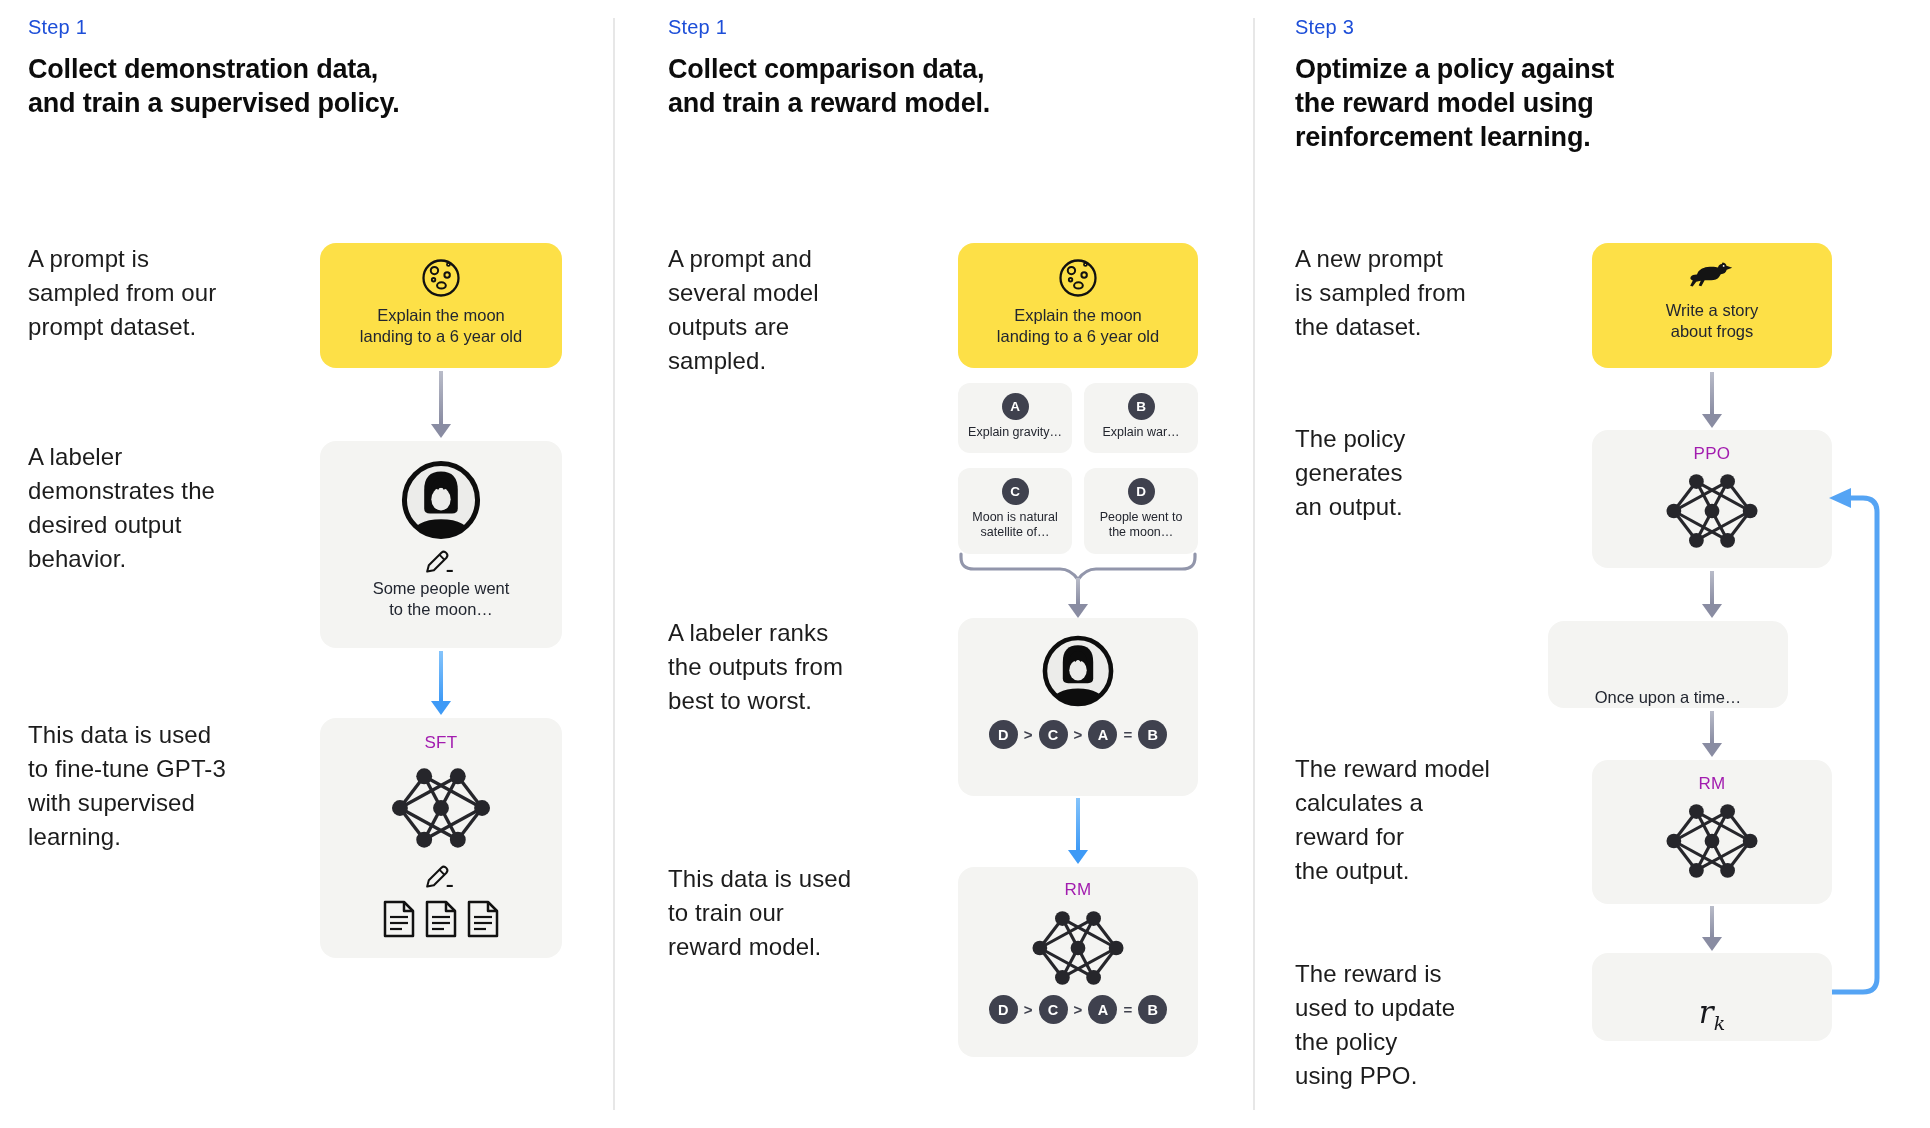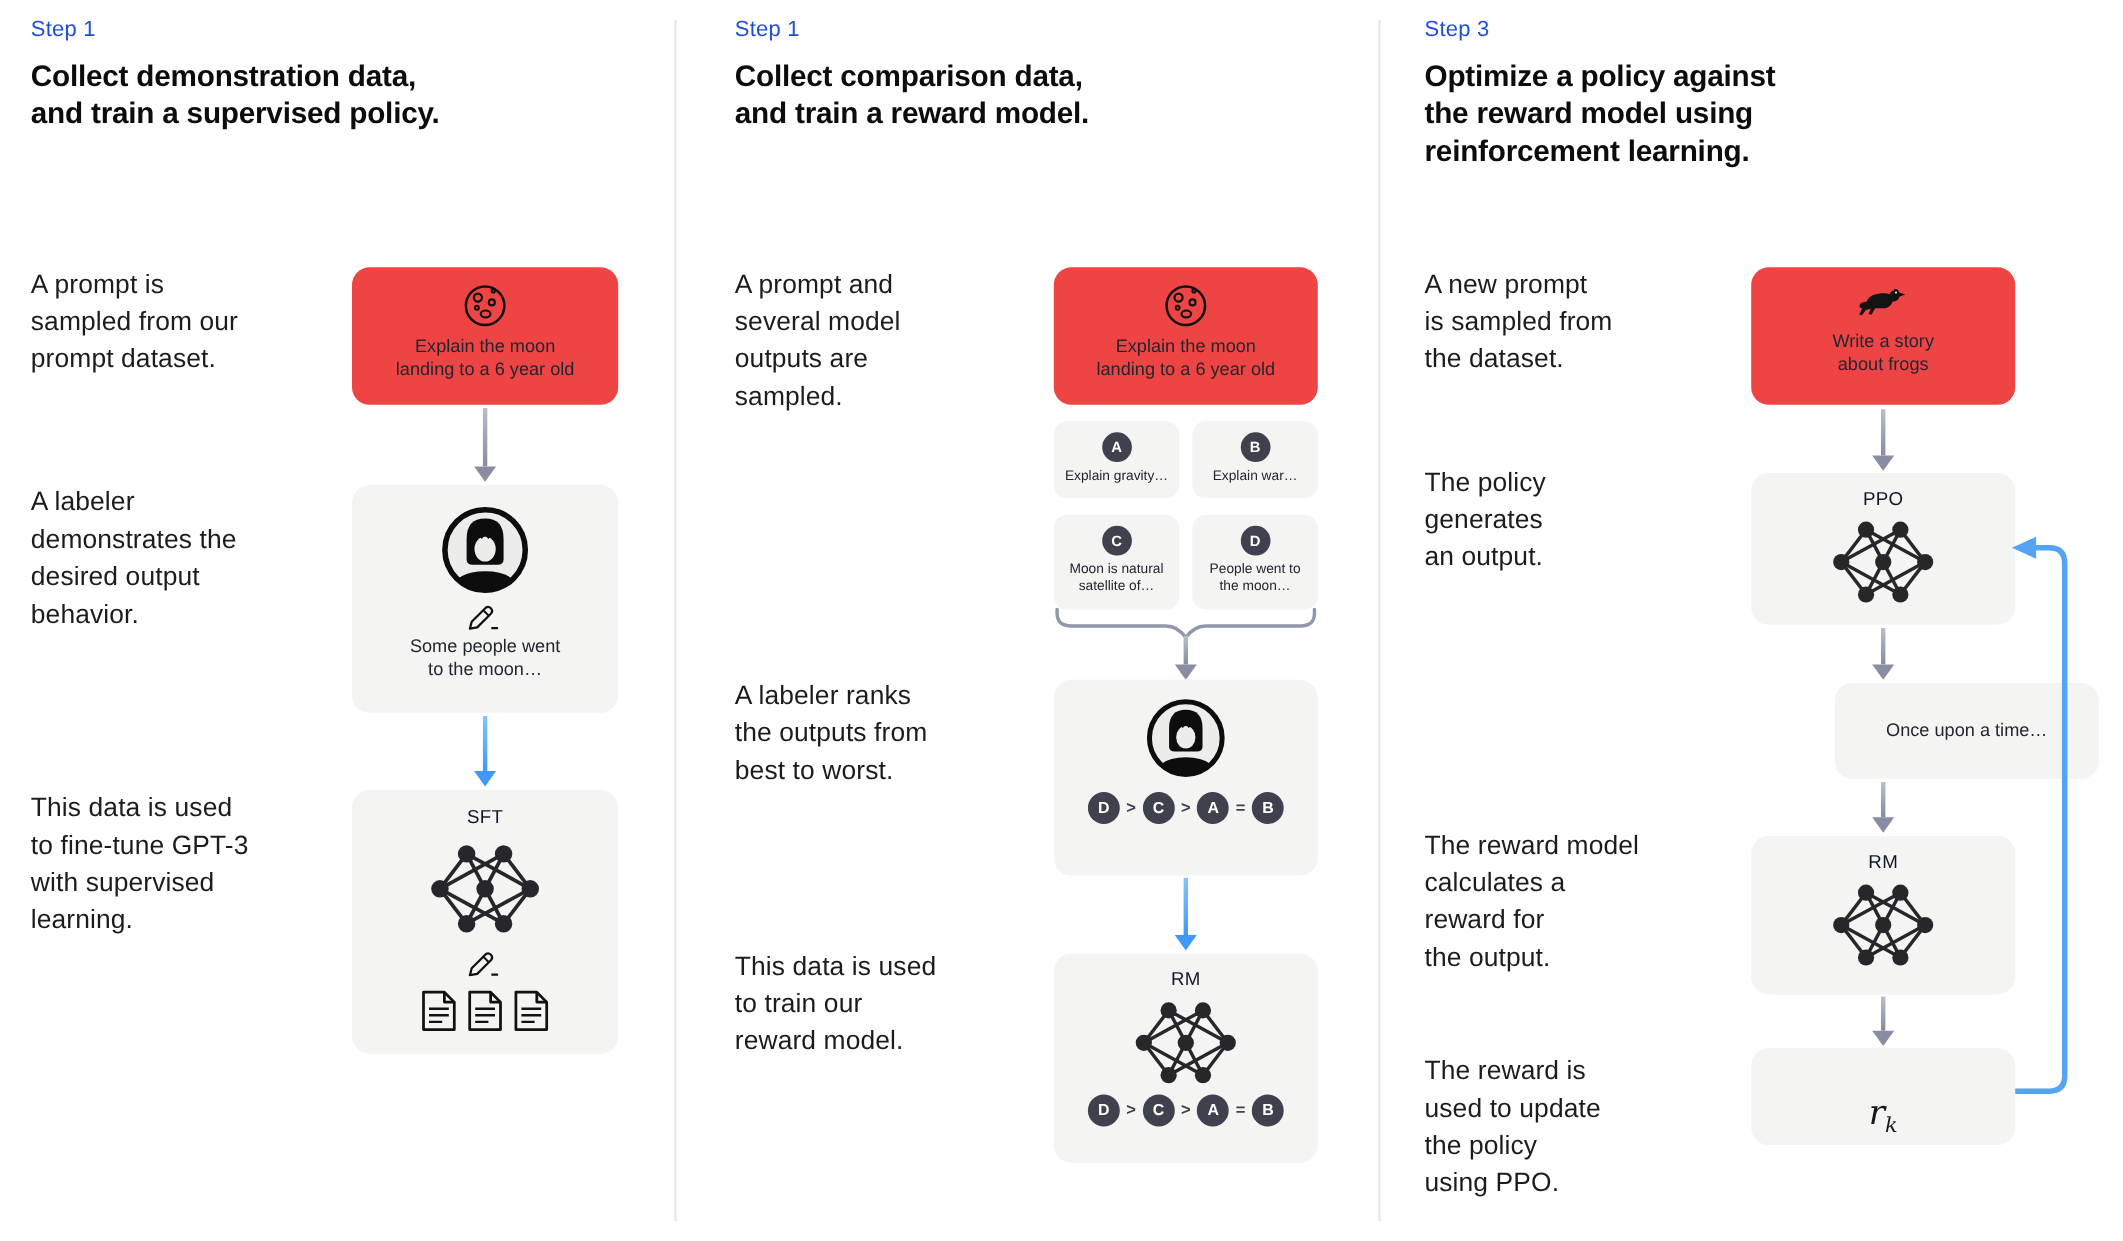--- a/index.html
+++ b/index.html
@@ -22,23 +22,23 @@
   .caption {
     position:absolute; font-size:24px; line-height:34px; color:#1c1c1c;
     white-space:pre-line; letter-spacing:.1px;
   }
 
   .box {
     position:absolute; background:#f4f4f2; border-radius:16px;
     display:flex; flex-direction:column; align-items:center; justify-content:flex-start;
     text-align:center;
   }
-  .box.blue { background:#ef4444; }
+  .box.blue { background:#fde047; }
   .box-label { font-size:16.5px; line-height:21px; color:#222630; white-space:pre-line; }
-  .model-name { font-size:17px; line-height:22px; color:#0f172a; letter-spacing:.3px; }
+  .model-name { font-size:17px; line-height:22px; color:#a21caf; letter-spacing:.3px; }
 
   .answer-card {
     position:absolute; background:#f4f4f2; border-radius:12px;
     display:flex; flex-direction:column; align-items:center; padding-top:10px; gap:5px;
     text-align:center;
   }
   .answer-label { font-size:12.5px; line-height:15px; color:#23262f; white-space:pre-line; }
 
   .badge {
     display:inline-flex; align-items:center; justify-content:center;
@@ -334,21 +334,21 @@
       <svg class="icon" width="104" height="80">
           <use href="#ic-net"></use>
         </svg>
     </div>
 
     <div class="arrow gray" style="left:1702px;top:571px;height:47px">
         <div class="shaft"></div>
         <div class="head"></div>
       </div>
 
-    <div class="box" style="left:1668px;top:621px;width:240px;height:87px;justify-content:center">
+    <div class="box" style="left:1548px;top:621px;width:240px;height:87px;justify-content:flex-end">
       <div class="box-label">Once upon a time…</div>
     </div>
 
     <div class="arrow gray" style="left:1702px;top:711px;height:46px">
         <div class="shaft"></div>
         <div class="head"></div>
       </div>
 
     <div class="box" style="left:1592px;top:760px;width:240px;height:144px;padding-top:13px;gap:6px">
       <div class="model-name">RM</div>

